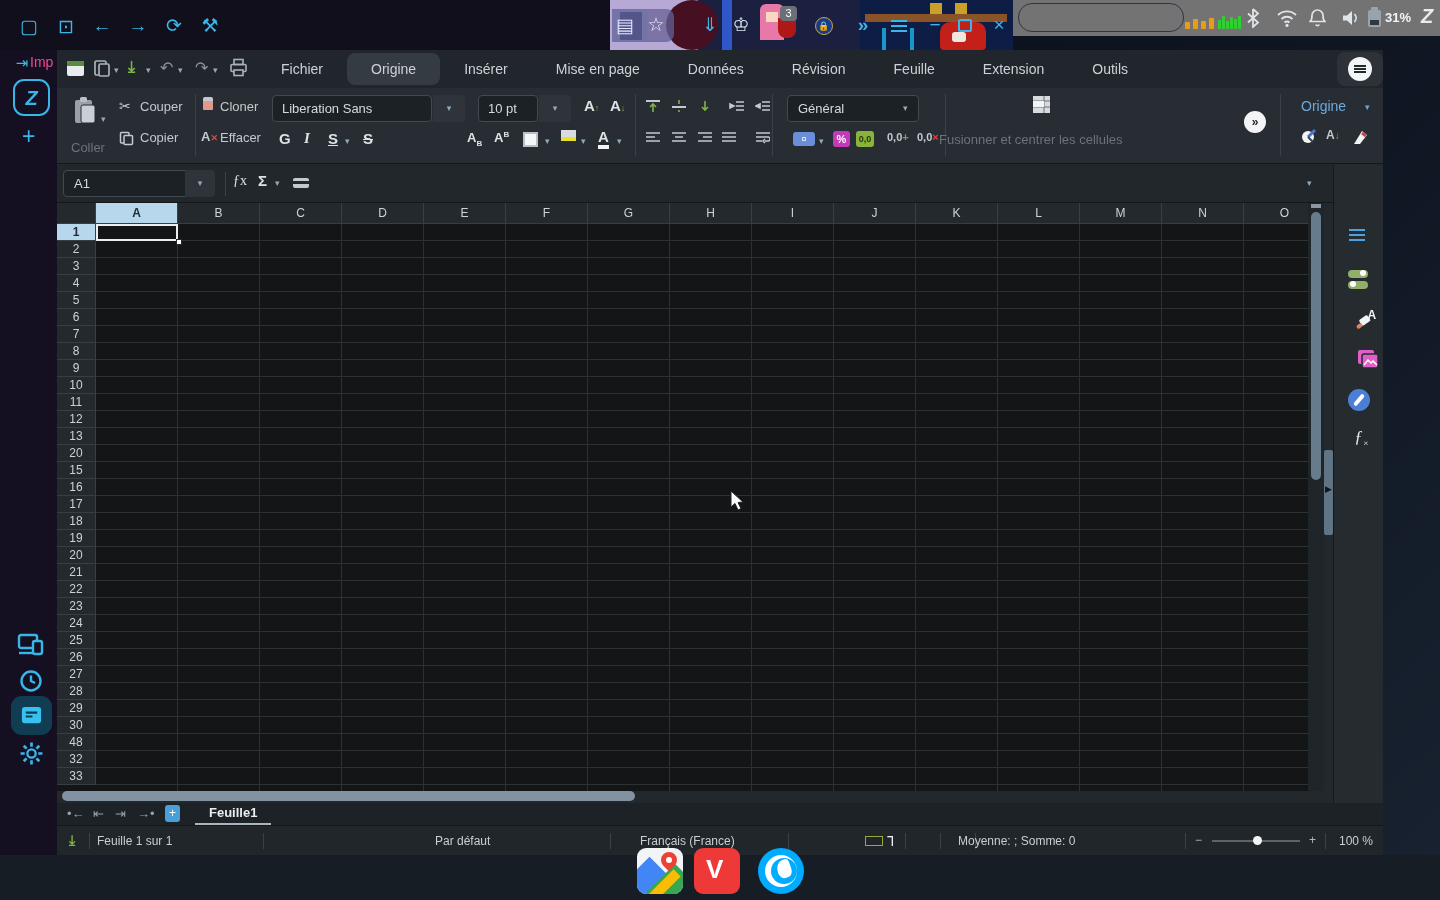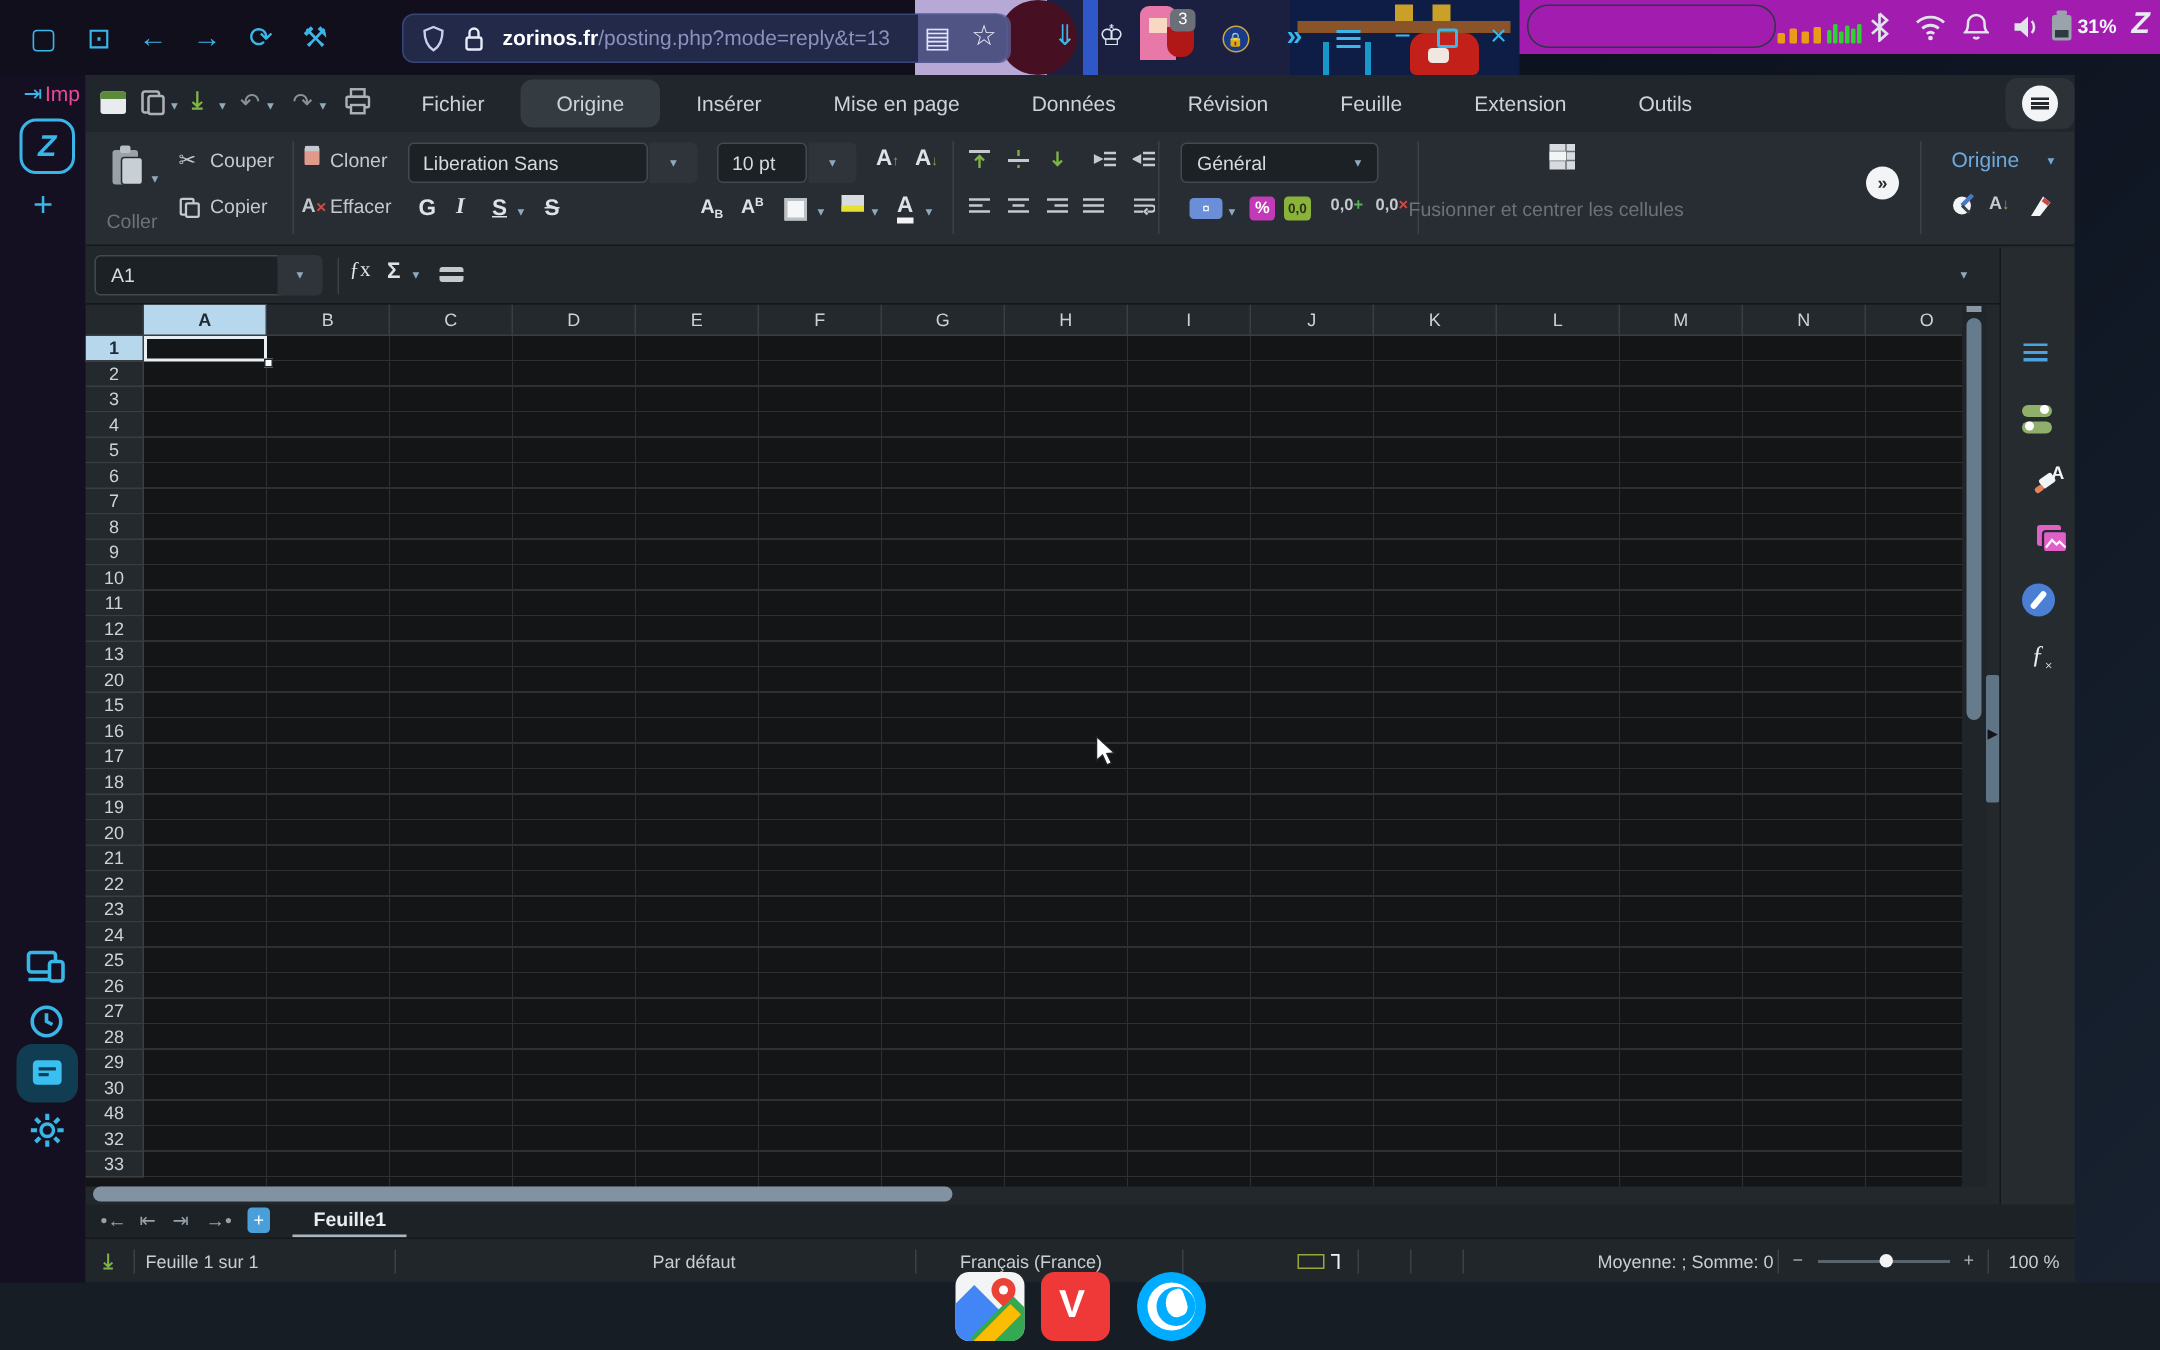--- a/index.html
+++ b/index.html
@@ -1,20 +1,20 @@
 <!DOCTYPE html>
 <html><head>
 <meta charset="utf-8">
 <style>
   html,body{margin:0;padding:0;width:1440px;height:900px;overflow:hidden;
     font-family:"Liberation Sans",sans-serif;background:linear-gradient(135deg,#0a0e15 0%,#0e1420 55%,#182230 100%);}
   *{box-sizing:border-box;}
   .abs{position:absolute;}
   
-  #top-panel{left:1013px;top:0;width:427px;height:36px;background:#a21caf;}
+  #top-panel{left:1013px;top:0;width:427px;height:36px;background:#737373;}
   #panel-outline{left:5px;top:3px;width:166px;height:29px;border:1px solid #2c3644;border-radius:14px;}
   .traytxt{color:#f2f5f8;font-weight:700;font-size:13px;line-height:36px;}
   .bar{position:absolute;bottom:7px;width:5px;background:#e89c18;border-radius:1px;}
   .gbar{position:absolute;bottom:7px;width:3px;background:#2fd12f;border-radius:1px;}
   
   #browser-toolbar{left:0;top:0;width:1013px;height:50px;background:#120f1c;}
   #browser-sidebar{left:0;top:50px;width:57px;height:805px;background:#151021;}
   .bicon{position:absolute;color:#3ab6e8;font-size:19px;line-height:19px;text-align:center;width:24px;}
   #url-bar{left:268px;top:9px;width:404px;height:33px;background:#222949;border:1px solid #3a4578;border-radius:8px;color:#fff;}
   #url-text{position:absolute;left:66px;top:7px;font-size:14px;white-space:nowrap;overflow:hidden;width:300px;}
@@ -88,30 +88,20 @@
     <div class="abs" style="left:168px;top:18px;width:18px;height:20px;background:#b01818;border-radius:0 0 8px 8px"></div>
     <div class="abs" style="left:255px;top:14px;width:142px;height:8px;background:#8a5428"></div>
     <div class="abs" style="left:320px;top:3px;width:12px;height:11px;background:#caa028"></div>
     <div class="abs" style="left:345px;top:3px;width:12px;height:11px;background:#caa028"></div>
     <div class="abs" style="left:330px;top:22px;width:46px;height:28px;background:#c22018;border-radius:10px 10px 4px 4px"></div>
     <div class="abs" style="left:342px;top:32px;width:14px;height:10px;background:#f0e8e0;border-radius:3px"></div>
     <div class="abs" style="left:272px;top:28px;width:4px;height:22px;background:#1898c8"></div>
     <div class="abs" style="left:300px;top:28px;width:4px;height:22px;background:#1898c8"></div>
   </div>
 
-  <div class="abs" id="url-bar">
-    <svg class="abs" style="left:12px;top:7px" width="16" height="18" viewBox="0 0 16 18">
-      <path d="M8 1 L14 3.5 C14 10 12 14 8 16.5 C4 14 2 10 2 3.5 Z" fill="none" stroke="#c9cfee" stroke-width="1.6"></path>
-    </svg>
-    <svg class="abs" style="left:40px;top:7px" width="14" height="18" viewBox="0 0 14 18">
-      <rect x="2" y="8" width="10" height="8" rx="1.5" fill="none" stroke="#e8ebf8" stroke-width="1.6"></rect>
-      <path d="M4 8 V5 a3 3 0 0 1 6 0 V8" fill="none" stroke="#e8ebf8" stroke-width="1.6"></path>
-    </svg>
-    <span id="url-text"><b>zorinos.fr</b><span class="path">/posting.php?mode=reply&amp;t=13</span></span>
-  </div>
   <div class="abs" style="left:612px;top:9px;width:62px;height:33px;background:#5f639a;opacity:.75;border-radius:0 8px 8px 0"></div>
   <span class="bicon" style="left:613px;top:16px;color:#dfe3fb">▤</span>
   <span class="bicon" style="left:644px;top:15px;color:#eef0fc">☆</span>
 
   <span class="bicon" style="left:698px;top:15px">⇓</span>
   <span class="bicon" style="left:729px;top:15px;color:#dce8f2">♔</span>
   <div class="abs" style="left:780px;top:6px;width:17px;height:15px;background:#6a6f78;border-radius:4px;color:#fff;font-size:11px;text-align:center;line-height:15px">3</div>
   <div class="abs" style="left:815px;top:17px;width:18px;height:18px;border-radius:50%;background:#1a3a8c;border:1px solid #caa83a;color:#fff;font-size:9px;text-align:center;line-height:17px">🔒</div>
   <span class="bicon" style="left:851px;top:15px;font-weight:700">»</span>
   <span class="abs burger cyan" style="left:891px;top:20px"></span>
@@ -461,21 +451,21 @@
     <div class="ssep" style="left:206px"></div>
     <span class="abs" style="left:378px;top:8px">Par défaut</span>
     <div class="ssep" style="left:553px"></div>
     <span class="abs" style="left:583px;top:8px">Français (France)</span>
     <div class="ssep" style="left:731px"></div>
     <div class="abs" style="left:808px;top:10px;width:18px;height:10px;border:1px solid #9aa838"></div>
     <span class="abs" style="left:830px;top:5px;color:#f2f4f6;font-size:14px">Ꞁ</span>
     <div class="ssep" style="left:848px"></div>
     <div class="ssep" style="left:883px"></div>
     <div class="ssep" style="left:918px"></div>
-    <span class="abs" style="left:1008px;top:8px">Moyenne: ; Somme: 0</span>
+    <span class="abs" style="left:901px;top:8px">Moyenne: ; Somme: 0</span>
     <div class="ssep" style="left:1128px"></div>
     <span class="abs" style="left:1138px;top:7px;color:#aeb5bb">−</span>
     <div class="abs" style="left:1155px;top:14px;width:88px;height:2px;background:#5a646d"></div>
     <div class="abs" style="left:1196px;top:10px;width:9px;height:9px;background:#f2f4f6;border-radius:50%"></div>
     <span class="abs" style="left:1252px;top:7px;color:#aeb5bb">+</span>
     <div class="ssep" style="left:1268px"></div>
     <span class="abs" style="left:1282px;top:8px">100 %</span>
   </div>
 </div>
 

